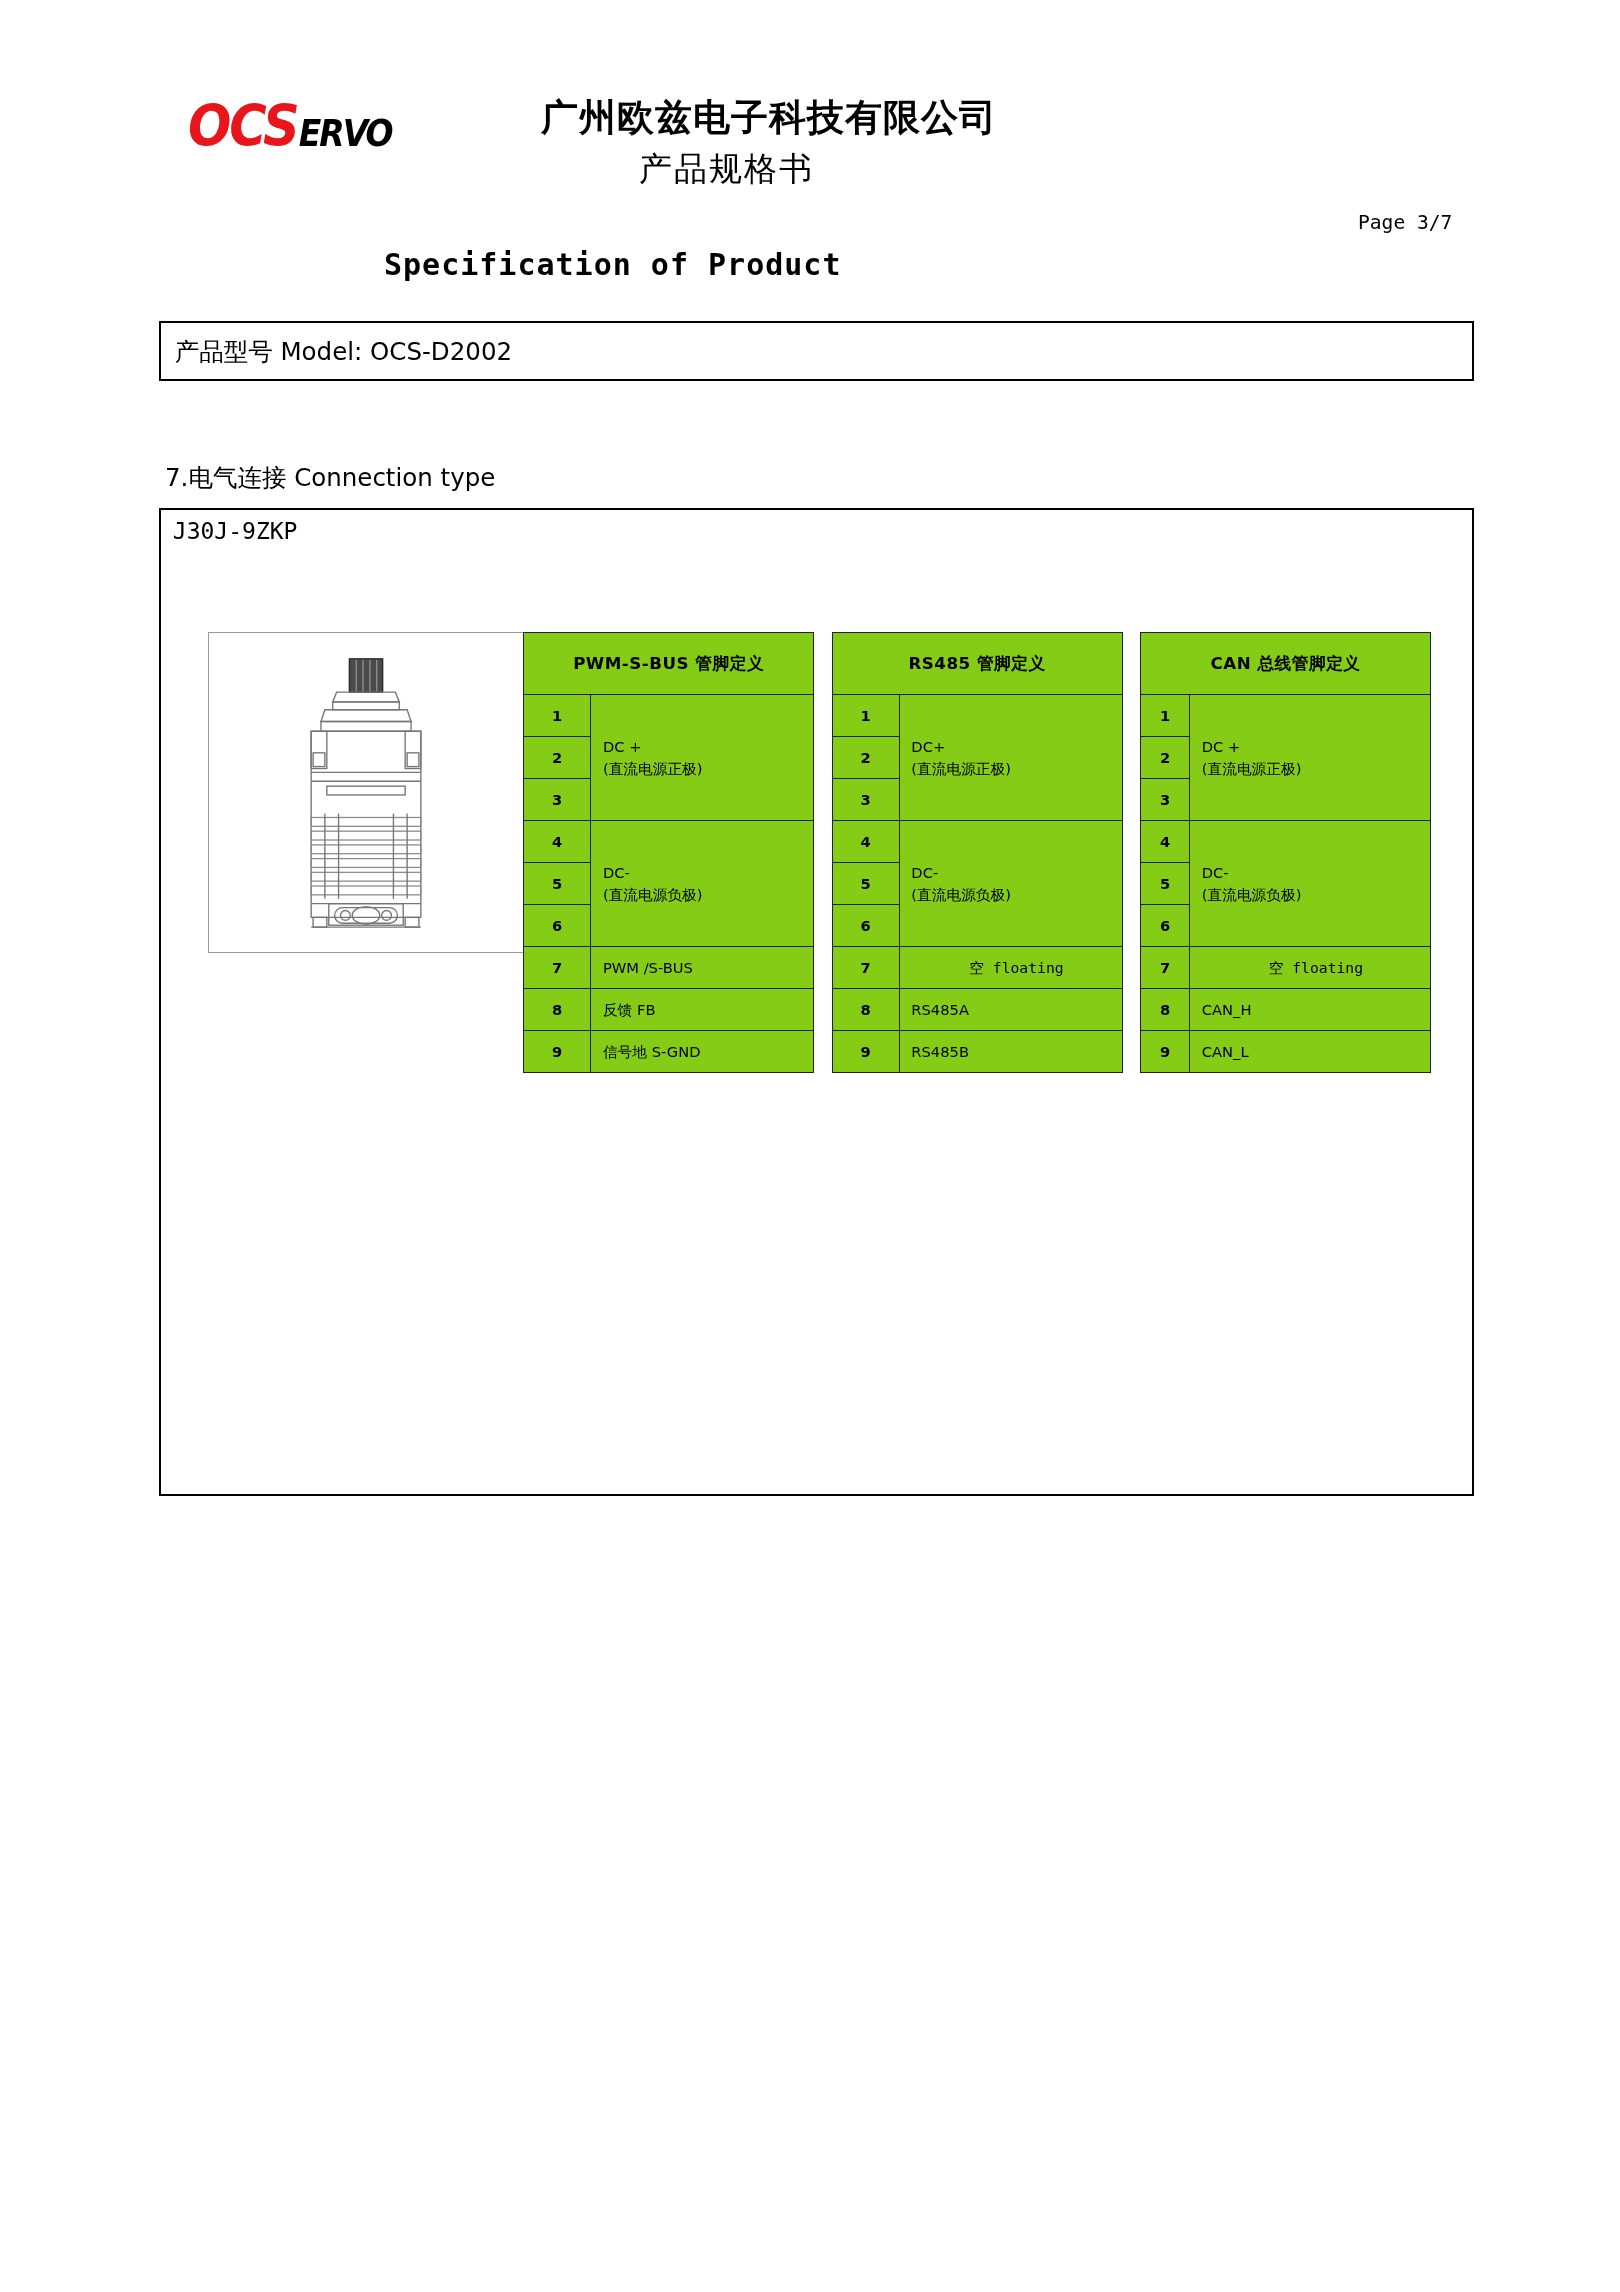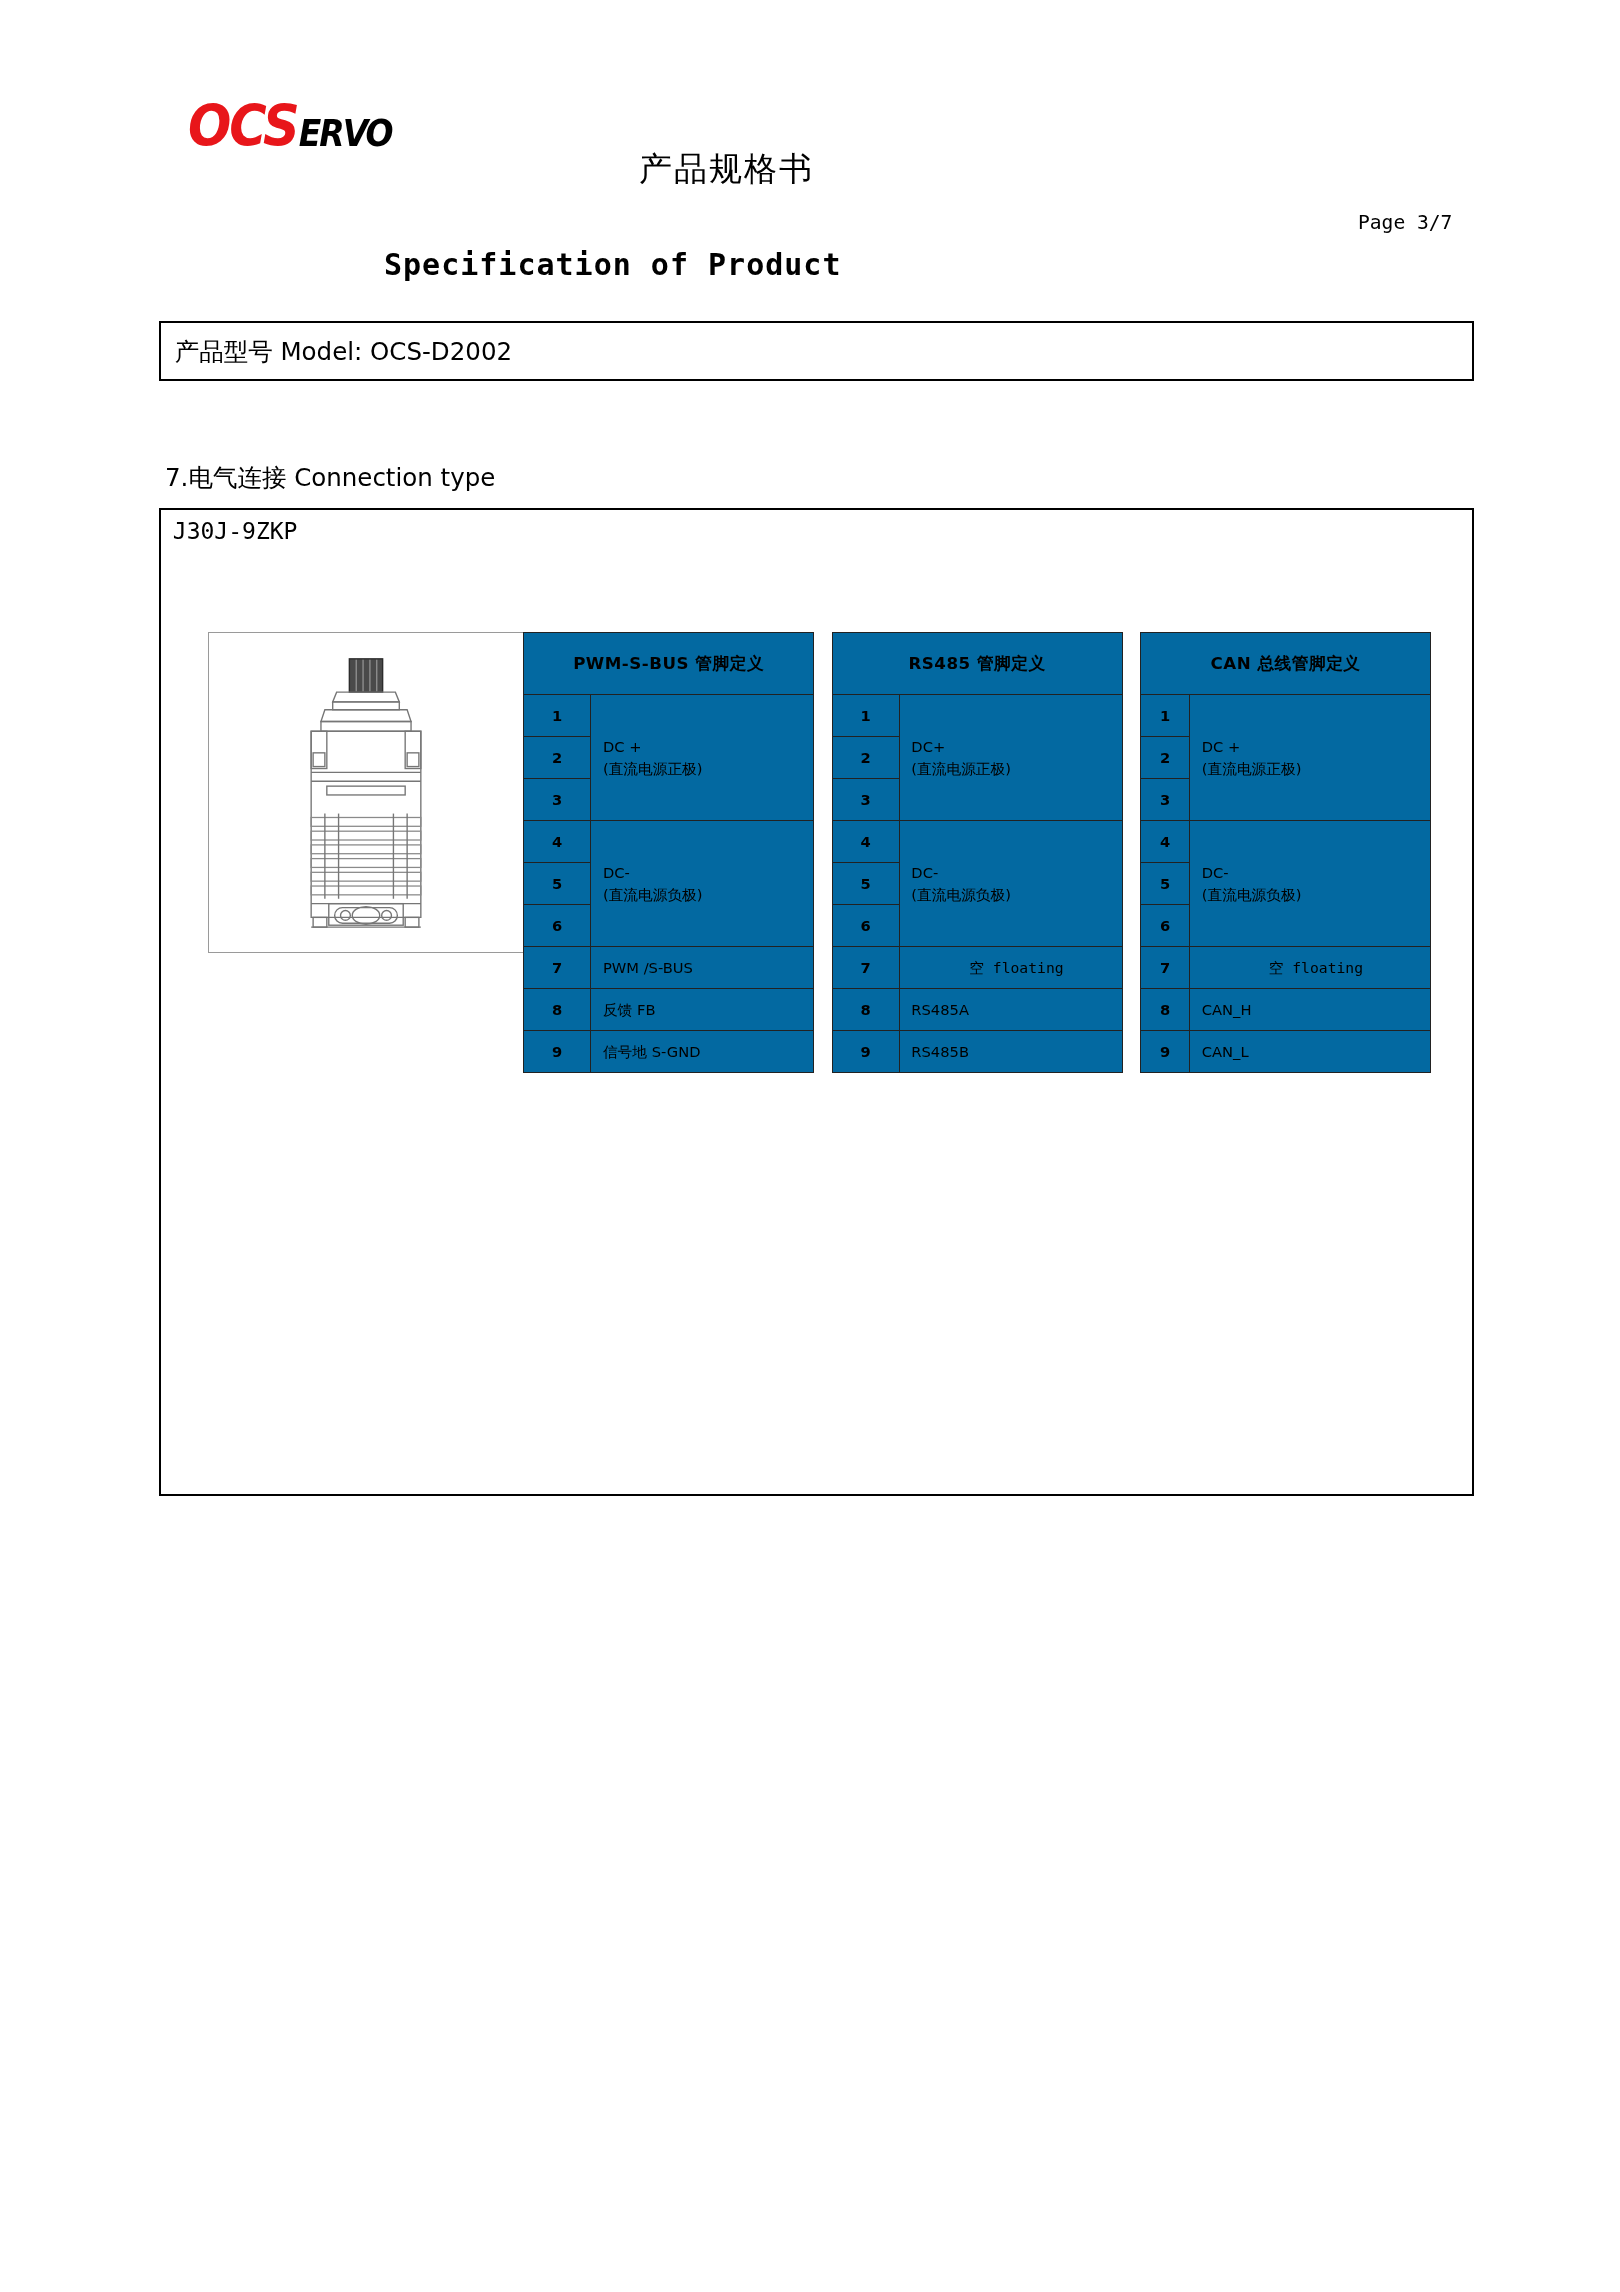--- a/index.html
+++ b/index.html
@@ -182,21 +182,21 @@
   .pin-table {
     border-collapse: collapse;
     table-layout: fixed;
     background: #fff;
   }
   .pin-table td, .pin-table th {
     border: 1px solid #222;
     padding: 0;
     margin: 0;
     vertical-align: middle;
-    background: #0369a1;
+    background: #84cc16;
   }
   .pin-table th.hdr {
     height: 61px;
     text-align: center;
     font-family: "DejaVu Sans", sans-serif;
     font-weight: bold;
     font-size: 16.7px;
     letter-spacing: 0.5px;
     white-space: nowrap;
   }
@@ -250,20 +250,21 @@
 
 <div class="page">
 
   <div class="header">
 
     <div class="logo">
       <span class="logo-ocs">OCS</span>
       <span class="logo-ervo">ERVO</span>
     </div>
 
+    <div class="company-name">广州欧兹电子科技有限公司</div>
     <div class="doc-title-cn">产品规格书</div>
     <div class="doc-title-en">Specification of Product</div>
     <div class="page-num">Page 3/7</div>
   </div>
 
   <div class="info-box">
     <div class="info-row">
       <span class="cn">产品型号 Model: OCS-D2002</span>
     </div>
   </div>

